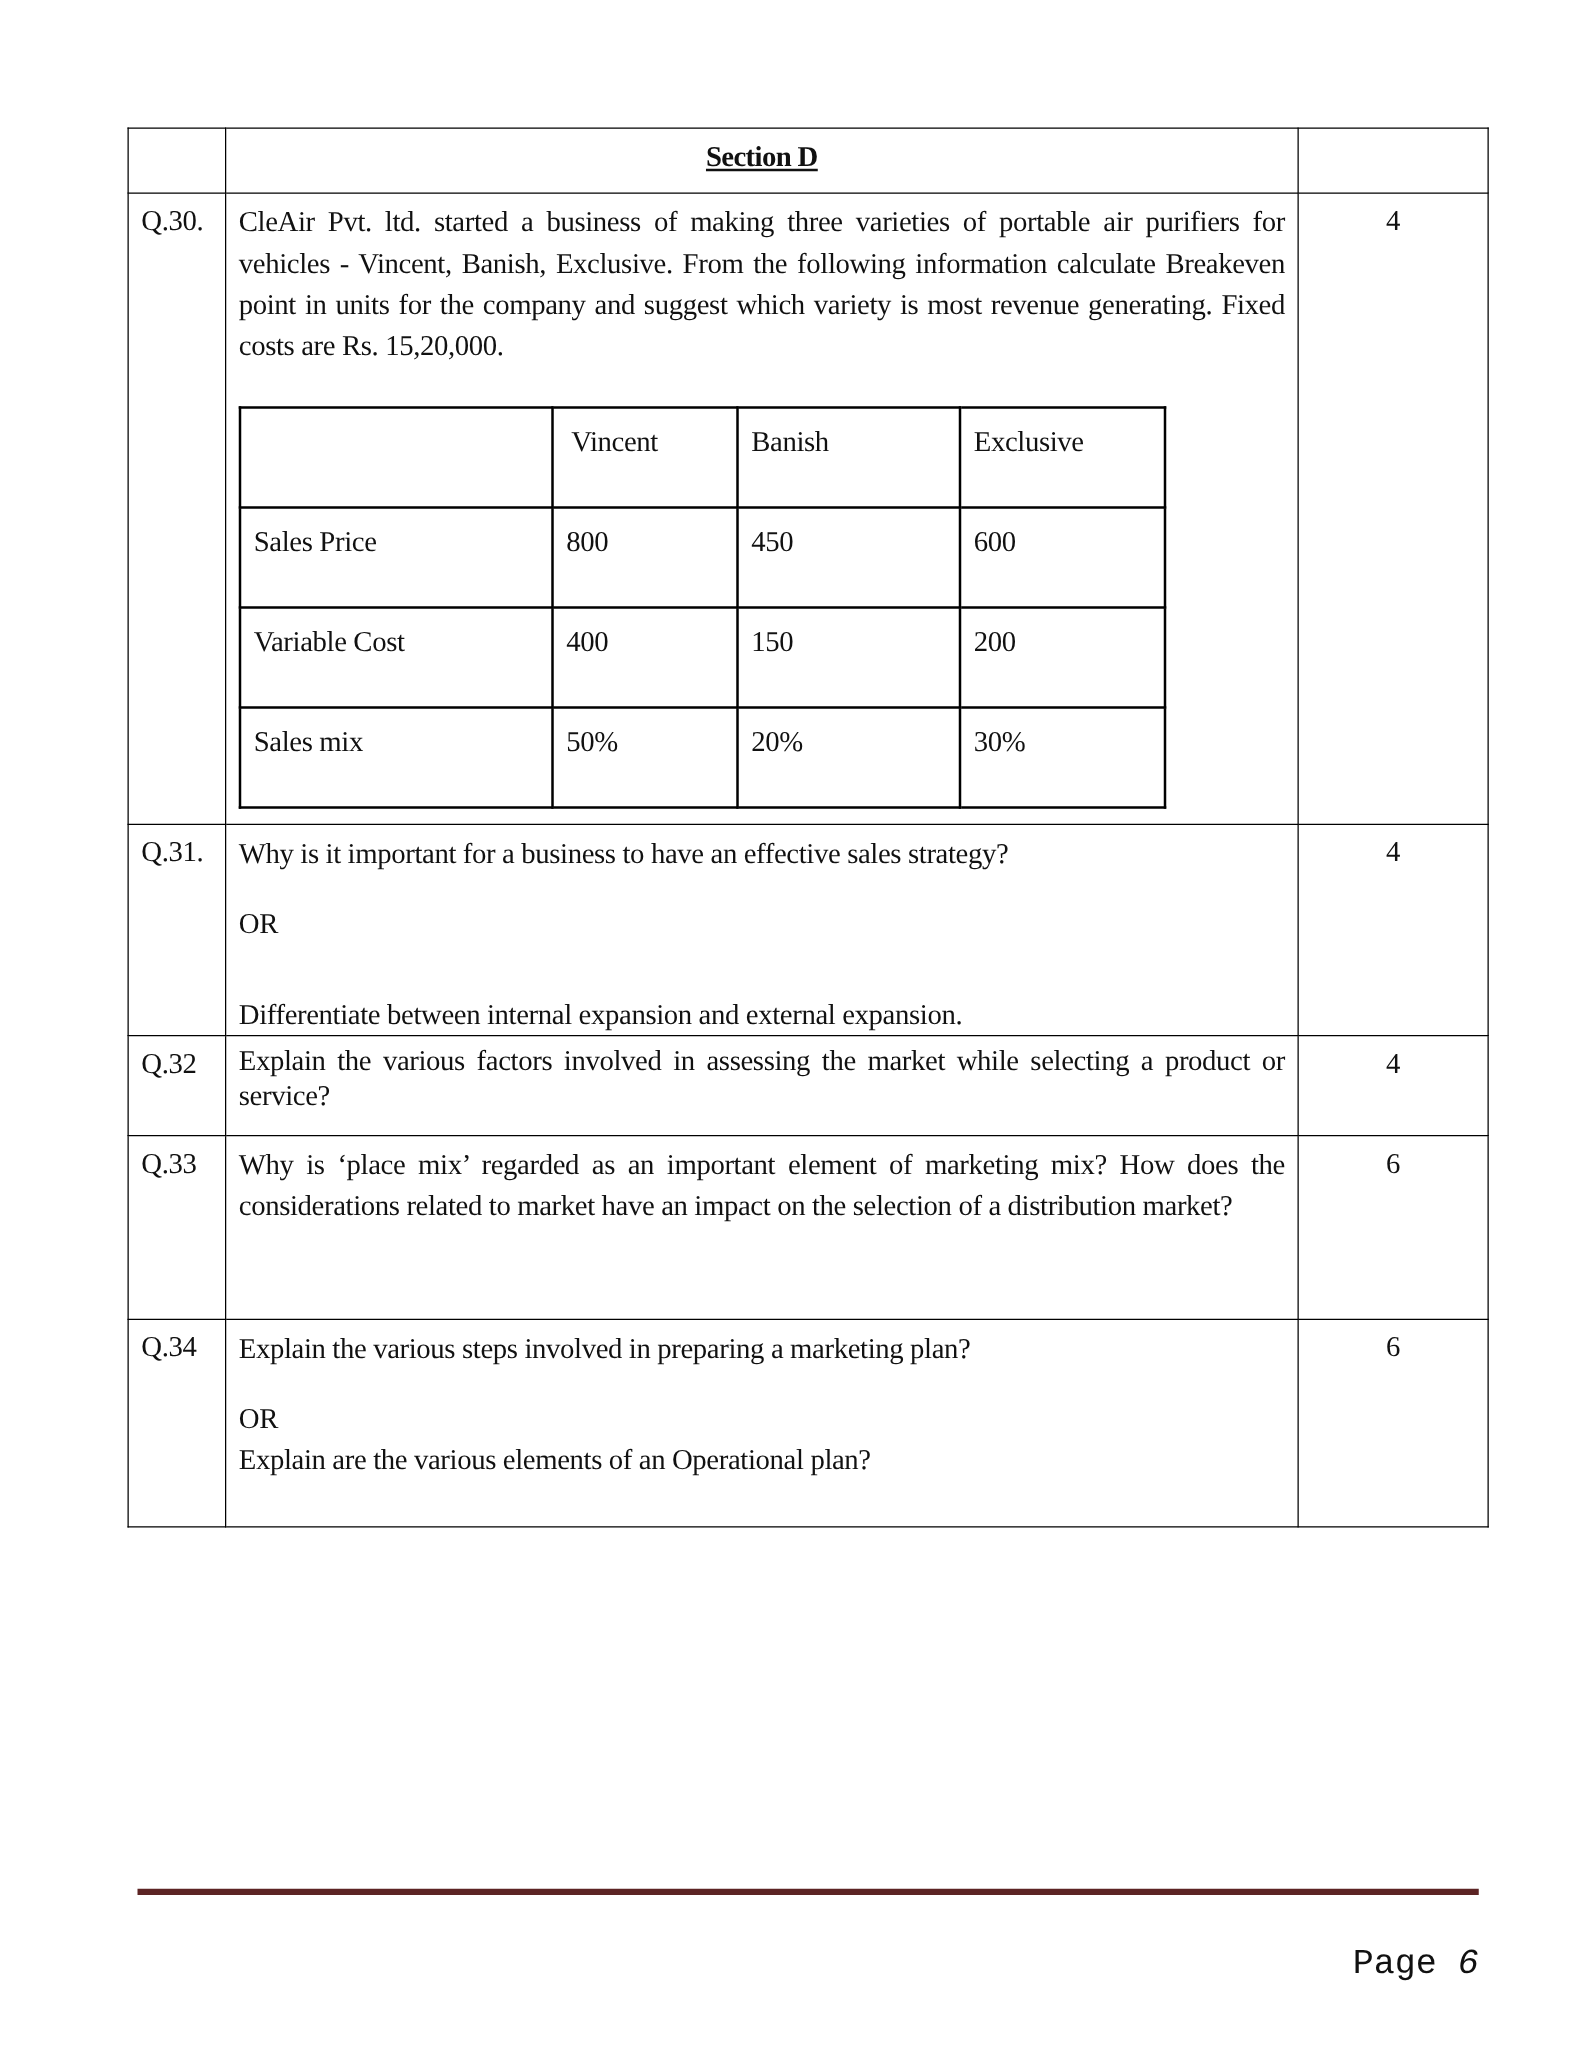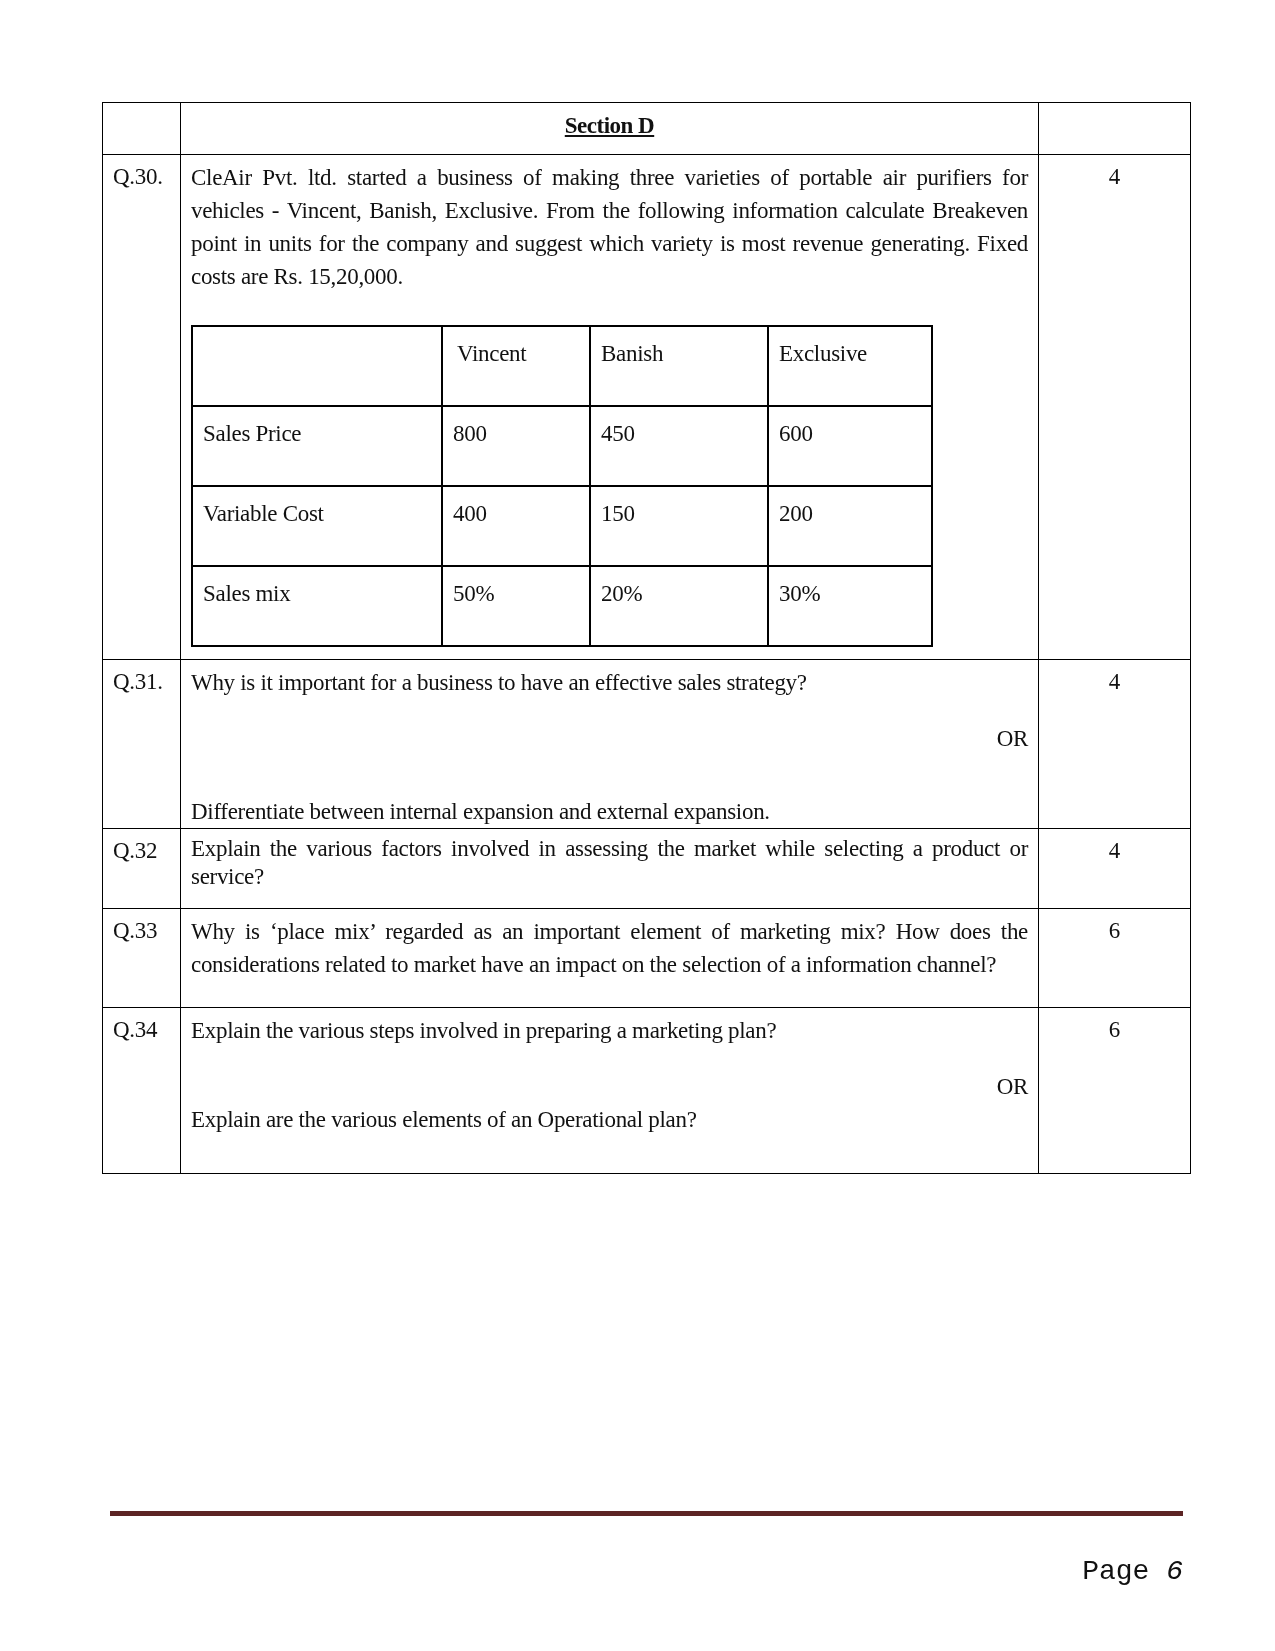--- a/index.html
+++ b/index.html
@@ -10,21 +10,21 @@
     .qtable td { border: 1.3px solid #000; vertical-align: top; padding: 12px; }
     .qtable col.c1 { width: 78px; }
     .qtable col.c2 { width: 858px; }
     .qtable col.c3 { width: 152px; }
     .qno { font-size: 23px; padding: 9px 0 0 10px !important; letter-spacing: -0.3px; }
     .marks { text-align: center; font-size: 23px; padding-top: 9px !important; }
     .section-title { text-align: center; font-weight: bold; font-size: 23px;
                      text-decoration: underline; padding-top: 10px !important; letter-spacing: -0.5px; }
     .qtext { font-size: 23px; line-height: 33px; padding: 6px 10px 0 10px !important;
              text-align: justify; letter-spacing: -0.3px; }
-    .or { text-align: right; font-size: 23px; }
+    .or { text-align: left; font-size: 23px; }
     .inner { border-collapse: collapse; margin: 32px 0 12px 0; width: 694px; table-layout: fixed; }
     .inner td { border: 2px solid #000; height: 68px; font-size: 23px; vertical-align: top;
                 padding: 10px 0 0 10px !important; }
     .footer-rule { position: absolute; left: 110px; top: 1511px; width: 1073px; height: 5px; background: #5c2424; }
     .page-num { position: absolute; right: 92px; top: 1520px; font-size: 28px;
                 font-family: Liberation Mono, monospace; margin-top: 36px; }
     .page-num .n { font-style: italic; }
   </style>
 </head>
 <body>
@@ -95,23 +95,23 @@
     <td class="marks">4</td>
   </tr>
 
   <tr style="height:80px">
     <td class="qno">Q.32</td>
     <td class="qtext" style="line-height:28px">Explain the various factors involved in assessing the market while selecting a product or service?</td>
     <td class="marks">4</td>
   </tr>
 
 
-  <tr style="height:99px">
+  <tr style="height:147px">
     <td class="qno">Q.33</td>
-    <td class="qtext">Why is ‘place mix’ regarded as an important element of marketing mix? How does the considerations related to market have an impact on the selection of a information channel?</td>
+    <td class="qtext">Why is ‘place mix’ regarded as an important element of marketing mix? How does the considerations related to market have an impact on the selection of a distribution market?</td>
     <td class="marks">6</td>
   </tr>
 
   <tr style="height:166px">
     <td class="qno">Q.34</td>
     <td class="qtext">
       <div>Explain the various steps involved in preparing a marketing plan?</div>
       <div class="or" style="margin-top:23px">OR</div>
       <div style="">Explain are the various elements of an Operational plan?</div>
     </td>

